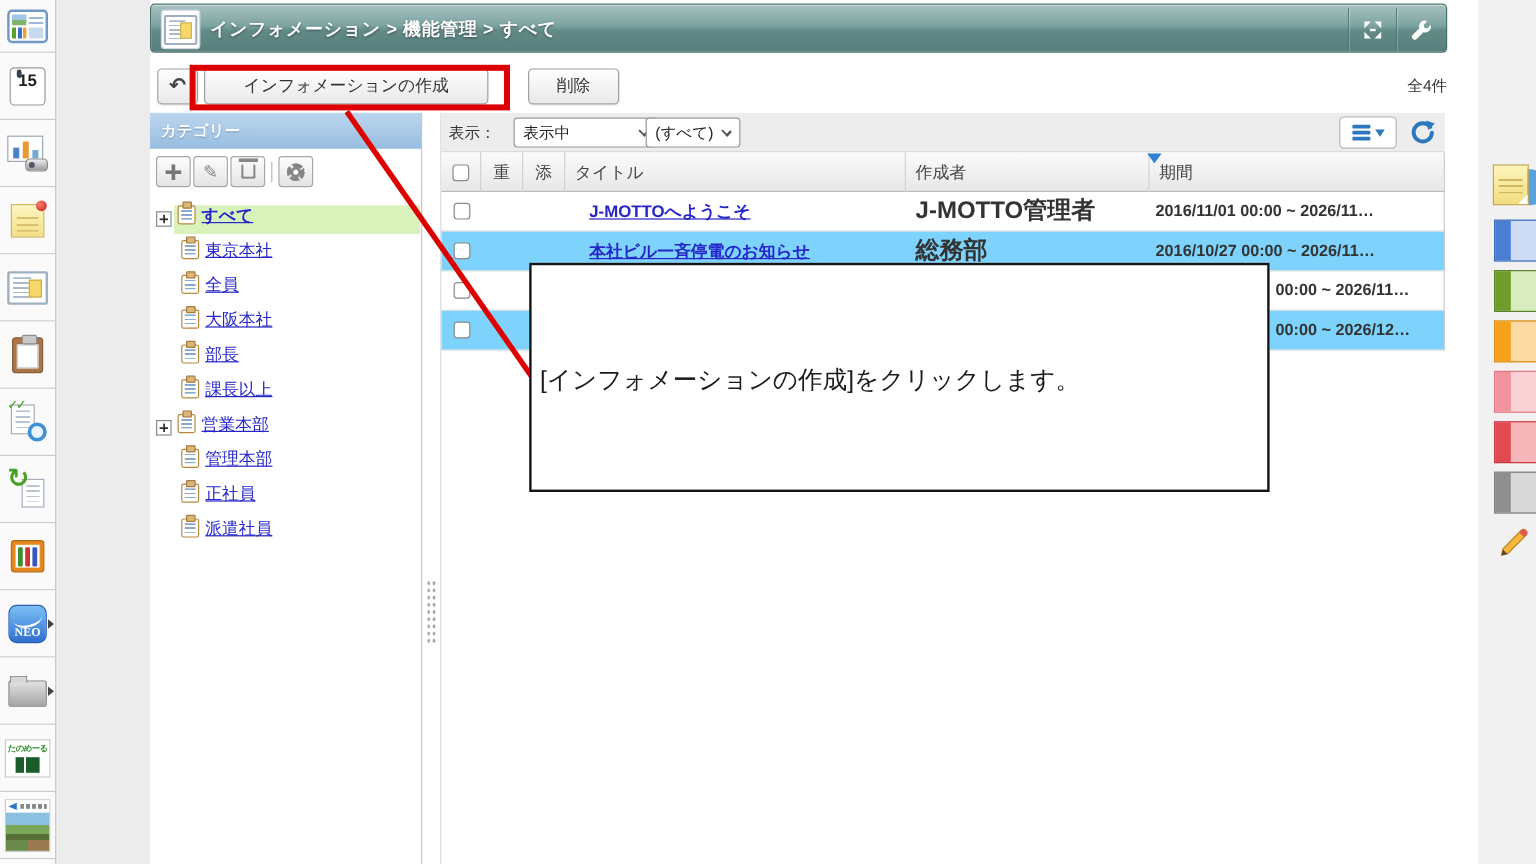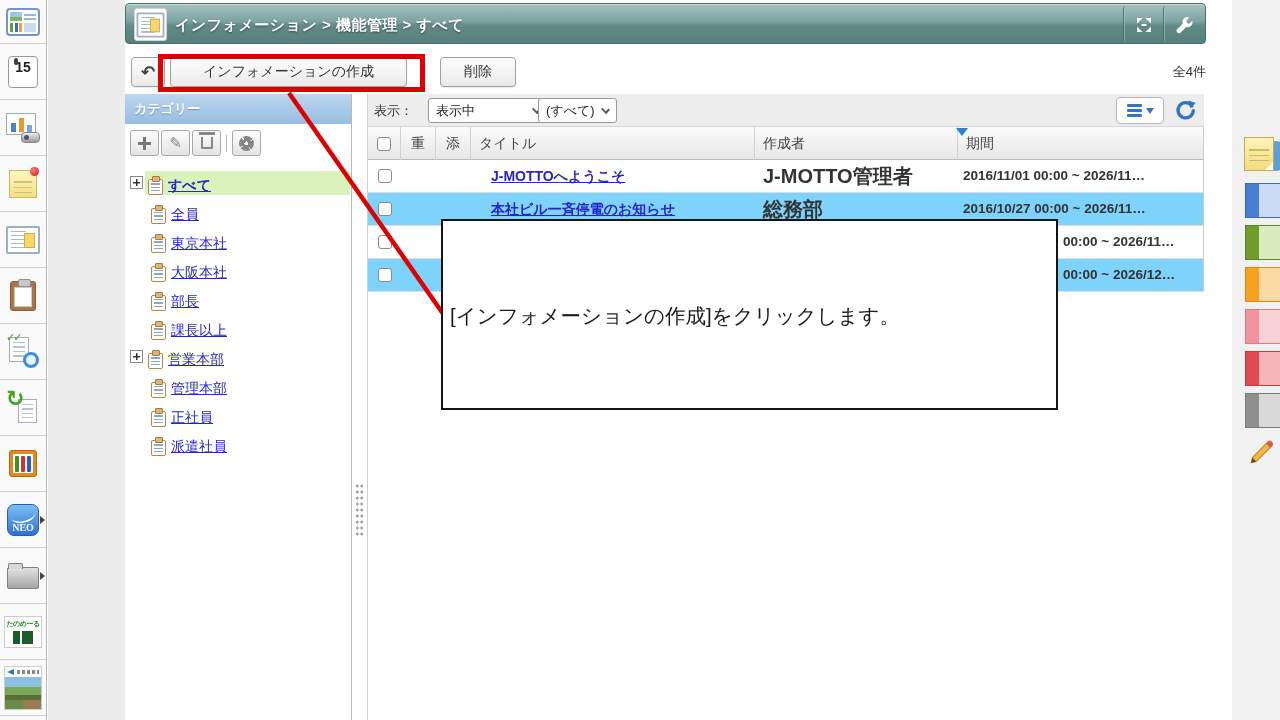--- a/index.html
+++ b/index.html
@@ -155,21 +155,21 @@
       background:linear-gradient(#777 0 0) center/13px 3px no-repeat,linear-gradient(#777 0 0) center/3px 13px no-repeat; }
   .glyph-pencil::before { content:"\270E"; color:#888; font-size:15px; }
   .glyph-trash { width:12px; height:12px; border:2px solid #888; border-top:none; border-radius:0 0 2px 2px; position:relative; }
   .glyph-trash::before { content:""; position:absolute; left:-4px; right:-4px; top:-5px; height:2.5px; background:#888; }
   .glyph-gear { width:15px; height:15px; border-radius:50%; border:3px dashed #858585;
       background:radial-gradient(circle,#fff 0 2px,#858585 2px 4.5px,transparent 4.5px); }
   .csep { width:1px; height:17px; background:#b5b5b5; margin:0 5px 0 3px; }
 
   .tree { padding-top:6px; }
   .tree-row { position:relative; height:29px; display:flex; align-items:center; padding-left:5px; }
-  .tree-row .hl { display:flex; align-items:flex-end; height:24px; flex:1; margin-right:1px; padding-left:3px;font-family:Liberation Mono, monospace; }
+  .tree-row .hl { display:flex; align-items:flex-start; height:24px; flex:1; margin-right:1px; padding-left:3px;font-family:Liberation Mono, monospace; }
   .tree-row.sel .hl { background:#daf3bd; }
   .tree-row.noexp { padding-left:23px; }
   .expander { width:13px; height:13px; border:1px solid #8a8a8a; background:#fff; margin-right:2px; flex:0 0 13px;
       background-image:linear-gradient(#333 0 0),linear-gradient(#333 0 0);
       background-size:7px 1.5px,1.5px 7px; background-position:center; background-repeat:no-repeat; cursor:pointer; }
   .tree-ic { width:15px; height:16px; background:#fff; border:1.5px solid #b8883f; border-radius:2px;
       position:relative; margin-right:5px; flex:0 0 15px; }
   .tree-ic::before { content:""; position:absolute; top:-3.5px; left:3px; width:6px; height:4px;
       background:#d8b878; border:1px solid #a8783f; border-radius:1px; }
   .tree-ic::after { content:""; position:absolute; left:2px; right:2px; top:3px; height:8px;
@@ -367,27 +367,27 @@
       <div class="tree-row sel">
         <span class="expander"></span>
         <span class="hl">
             <span class="tree-ic"></span>
           <span class="tree-link">すべて</span>
           </span>
       </div>
       <div class="tree-row noexp">
         <span class="hl">
             <span class="tree-ic"></span>
+          <span class="tree-link">東京本社</span>
+          </span>
+      </div>
+      <div class="tree-row noexp">
+        <span class="hl">
+            <span class="tree-ic"></span>
           <span class="tree-link">全員</span>
-          </span>
-      </div>
-      <div class="tree-row noexp">
-        <span class="hl">
-            <span class="tree-ic"></span>
-          <span class="tree-link">東京本社</span>
           </span>
       </div>
       <div class="tree-row noexp">
         <span class="hl">
             <span class="tree-ic"></span>
           <span class="tree-link">大阪本社</span>
           </span>
       </div>
       <div class="tree-row noexp">
         <span class="hl">

